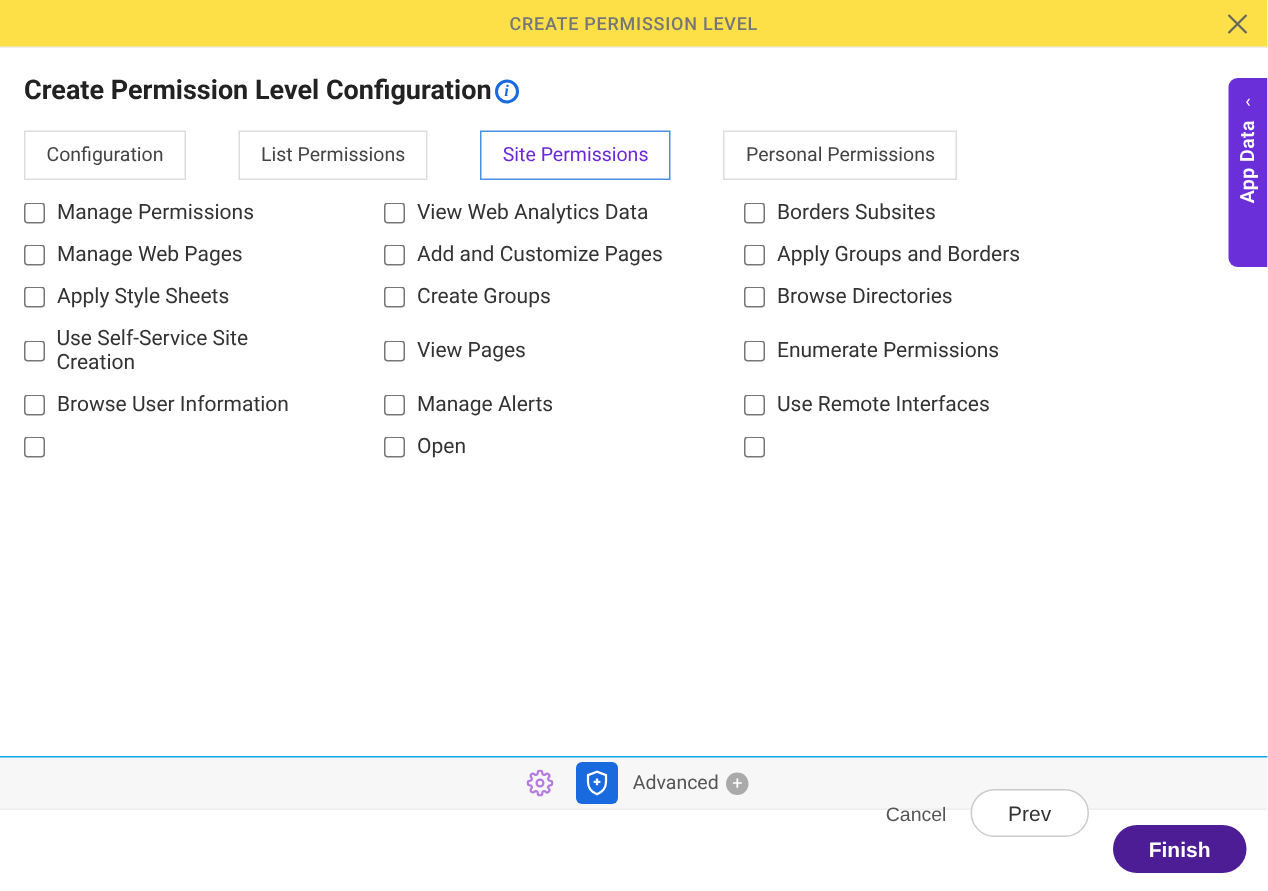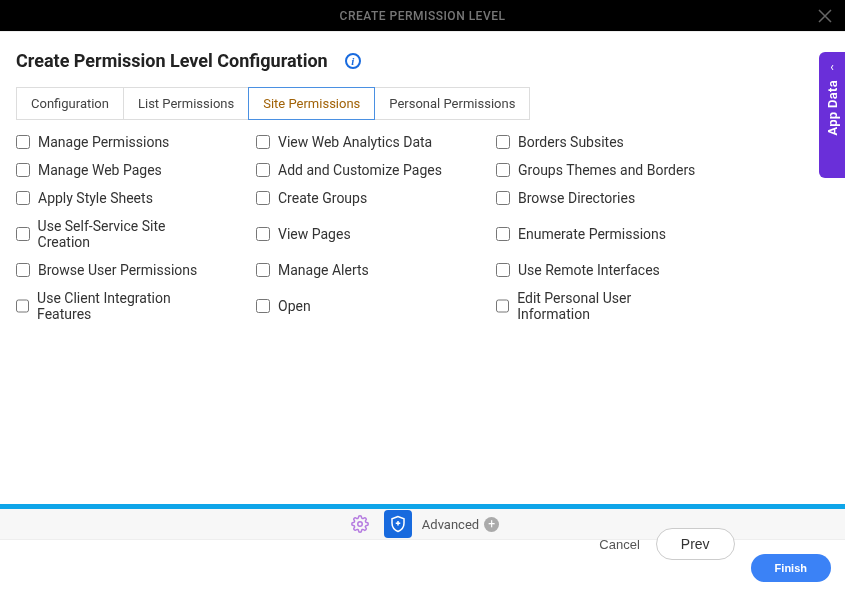--- a/index.html
+++ b/index.html
@@ -7,21 +7,21 @@
     font-family: -apple-system, BlinkMacSystemFont, "Segoe UI", Roboto, Arial, sans-serif;
     background: #fff;
     width: 845px;
     height: 594px;
     overflow: hidden;
     position: relative;
     color: #333;
   }
   .titlebar {
     height: 32px;
-    background: #000000;
+    background: #fde047;
     display: flex;
     align-items: center;
     justify-content: center;
     position: relative;
     border-bottom: 1px solid #eee;
   }
   .titlebar-title {
     font-size: 12px;
     letter-spacing: 0.5px;
     color: #777;
@@ -39,21 +39,21 @@
     align-items: center;
     justify-content: center;
     font-size: 16px;
   }
   .main {
     padding: 18px 16px 10px 16px;
   }
   .page-title {
     display: flex;
     align-items: center;
-    gap: 17px;
+    gap: 2px;
     margin-bottom: 16px;
   }
   .page-title h1 {
     font-size: 18px;
     font-weight: 700;
     color: #222;
   }
   .info-icon {
     width: 16px;
     height: 16px;
@@ -65,34 +65,35 @@
     font-size: 11px;
     color: #186ade;
     font-weight: 700;
     font-style: italic;
     font-family: Georgia, serif;
     cursor: pointer;
   }
   .tabs {
     display: flex;
     margin-bottom: 14px;
+    gap: 36px;
   }
   .tab {
     padding: 8px 14px;
     border: 1px solid #ddd;
     background: #fff;
     font-size: 13px;
     color: #444;
     cursor: pointer;
     margin-left: -1px;
   }
   .tab:first-child { margin-left: 0; }
   .tab.active {
     border-color: #4a90e2;
-    color: #a16207;
+    color: #6d28d9;
     position: relative;
     z-index: 1;
   }
   .checkgrid {
     display: grid;
     grid-template-columns: 1fr 1fr 1fr;
     column-gap: 40px;
     row-gap: 12px;
     max-width: 680px;
   }
@@ -110,21 +111,21 @@
   }
   .checkitem label { cursor: pointer; }
 
   .footer-toolbar {
     position: absolute;
     bottom: 54px;
     left: 0;
     right: 0;
     height: 36px;
     background: #f7f7f7;
-    border-top: 5px solid #0ea5e9;
+    border-top: 1px solid #0ea5e9;
     border-bottom: 1px solid #eee;
     display: flex;
     align-items: center;
     justify-content: center;
     gap: 10px;
   }
   .toolbar-iconbtn {
     width: 28px;
     height: 28px;
     display: flex;
@@ -175,23 +176,23 @@
   .btn-outline {
     font-size: 14px;
     color: #333;
     background: #fff;
     border: 1px solid #ccc;
     border-radius: 18px;
     padding: 7px 24px;
     cursor: pointer;
   }
   .btn-primary {
-    font-size: 11px;
+    font-size: 14px;
     color: #fff;
-    background: #3b82f6;
+    background: #4c1d95;
     border: none;
     border-radius: 18px;
     padding: 8px 24px;
     font-weight: 600;
     cursor: pointer;
     margin-top: 48px;
   }
 
   .side-tab {
     position: absolute;
@@ -261,21 +262,21 @@
         <input type="checkbox" style="">
         <label>Manage Web Pages</label>
       </div>
 
     <div class="checkitem">
         <input type="checkbox" style="">
         <label>Add and Customize Pages</label>
       </div>
     <div class="checkitem">
         <input type="checkbox" style="">
-        <label>Groups Themes and Borders</label>
+        <label>Apply Groups and Borders</label>
       </div>
 
     <div class="checkitem">
         <input type="checkbox" style="">
         <label>Apply Style Sheets</label>
       </div>
     <div class="checkitem">
         <input type="checkbox" style="">
         <label>Create Groups</label>
       </div>
@@ -293,43 +294,41 @@
         <input type="checkbox" style="">
         <label>View Pages</label>
       </div>
     <div class="checkitem">
         <input type="checkbox" style="">
         <label>Enumerate Permissions</label>
       </div>
 
     <div class="checkitem">
         <input type="checkbox" style="">
-        <label>Browse User Permissions</label>
+        <label>Browse User Information</label>
       </div>
     <div class="checkitem">
         <input type="checkbox" style="">
         <label>Manage Alerts</label>
       </div>
 
     <div class="checkitem">
         <input type="checkbox" style="">
         <label>Use Remote Interfaces</label>
       </div>
     <div class="checkitem">
         <input type="checkbox" style="">
-        <label>Use Client Integration Features</label>
       </div>
 
     <div class="checkitem">
         <input type="checkbox" style="">
         <label>Open</label>
       </div>
     <div class="checkitem">
         <input type="checkbox" style="">
-        <label>Edit Personal User Information</label>
       </div>
   </div>
 </div>
 
 <div class="footer-toolbar">
   <div class="toolbar-iconbtn">
     <svg width="18" height="18" viewBox="0 0 24 24" fill="none" stroke="#b57be0" stroke-width="2">
         <circle cx="12" cy="12" r="3"></circle>
         <path d="M19.4 15a1.7 1.7 0 0 0 .34 1.87l.06.06a2 2 0 1 1-2.83 2.83l-.06-.06a1.7 1.7 0 0 0-1.87-.34 1.7 1.7 0 0 0-1 1.55V21a2 2 0 0 1-4 0v-.09a1.7 1.7 0 0 0-1-1.55 1.7 1.7 0 0 0-1.87.34l-.06.06a2 2 0 1 1-2.83-2.83l.06-.06a1.7 1.7 0 0 0 .34-1.87 1.7 1.7 0 0 0-1.55-1H3a2 2 0 0 1 0-4h.09a1.7 1.7 0 0 0 1.55-1 1.7 1.7 0 0 0-.34-1.87l-.06-.06a2 2 0 1 1 2.83-2.83l.06.06a1.7 1.7 0 0 0 1.87.34H9a1.7 1.7 0 0 0 1-1.55V3a2 2 0 0 1 4 0v.09a1.7 1.7 0 0 0 1 1.55 1.7 1.7 0 0 0 1.87-.34l.06-.06a2 2 0 1 1 2.83 2.83l-.06.06a1.7 1.7 0 0 0-.34 1.87V9a1.7 1.7 0 0 0 1.55 1H21a2 2 0 0 1 0 4h-.09a1.7 1.7 0 0 0-1.55 1z"></path>
       </svg>

